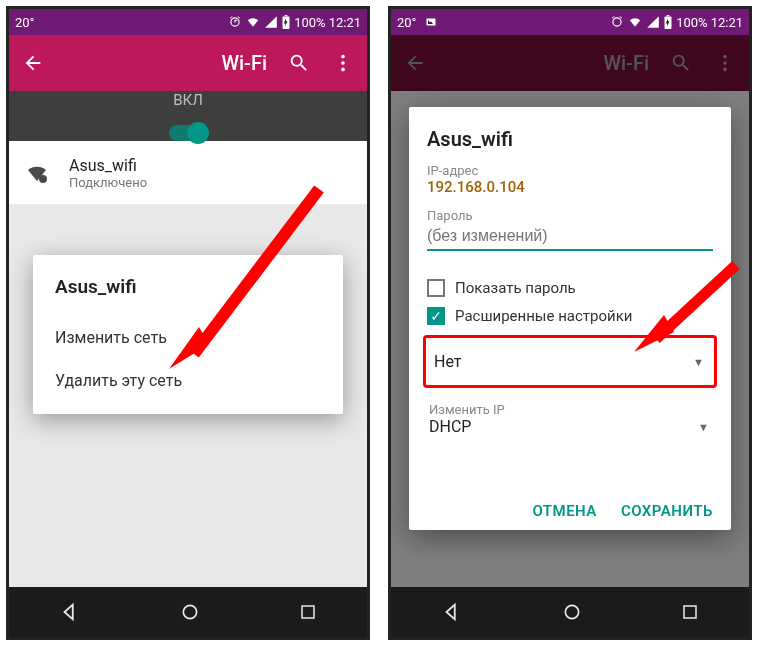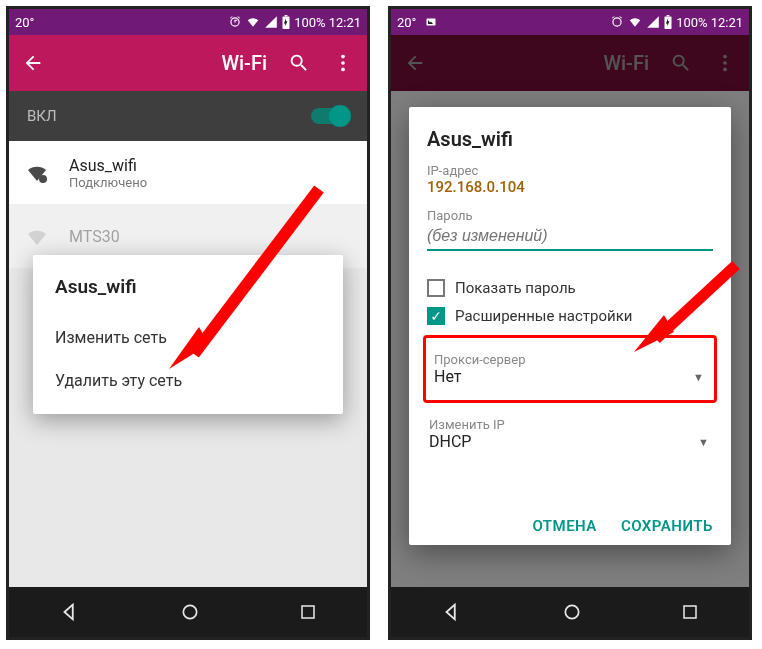--- a/index.html
+++ b/index.html
@@ -46,20 +46,21 @@
   .icon-btn { width: 24px; height: 24px; display:flex;align-items:center;justify-content:center; }
   .toggle-row {
     height: 50px;
     background: #3e3e3e;
     color: #bdbdbd;
     display: flex;
     align-items: center;
     padding: 0 18px;
     font-size: 15px;
     justify-content: space-between;
+    flex-direction: column;
   }
   .switch {
     width: 38px; height: 16px; background: #0f7a6d; border-radius: 8px; position: relative;
   }
   .switch::after {
     content:""; position:absolute; right:-2px; top:-3px; width:22px; height:22px; background:#009688; border-radius:50%;
   }
   .net-row {
     height: 64px; background:#fff; display:flex; align-items:center; padding:0 16px; gap:20px;
     border-bottom: 1px solid #eee;
@@ -99,21 +100,20 @@
     box-shadow: 0 8px 30px rgba(0,0,0,0.4);
     padding: 20px 18px 10px 18px;
   }
   .dialog2 h3 { font-size:20px; font-weight:600; color:#222; margin-bottom:12px; }
   .lbl { font-size:13px; color:#888; }
   .val { font-size:15px; color:#a16207; font-weight:500; margin-bottom:12px; }
   .input-line {
     border:none; border-bottom:2px solid #009688; width:100%; font-size:16px;
     padding:4px 0; color:#1d4ed8; outline:none; margin-bottom:18px;
     background:transparent;
-    font-style:italic;
   }
   .chk-row { display:flex; align-items:center; gap:10px; margin:10px 0; }
   .chk {
     width:18px; height:18px; border:2px solid #777; display:flex;align-items:center;justify-content:center;
   }
   .chk.checked { border-color:#009688; background:#009688; color:#fff; font-size:14px; }
   .chk-label { font-size:15px; color:#333; }
   .dd { padding: 8px 2px; border-bottom:0; position:relative; }
   .dd .lbl { font-size:13px; color:#888; }
   .dd .ddval { font-size:16px; color:#222; }
@@ -200,30 +200,20 @@
           <circle cx="18" cy="18" r="4" fill="#4a4a4a"></circle>
           <rect x="16.5" y="16" width="3" height="3" fill="#4a4a4a"></rect>
         </svg>
     </span>
     <div class="net-text">
       <div class="name">Asus_wifi</div>
       <div class="sub">Подключено</div>
     </div>
   </div>
 
-  <div class="net-row dim-net-row" style="opacity:.35">
-    <span class="wifi-ic">
-      <svg width="24" height="24" viewBox="0 0 24 24" fill="#aaa">
-          <path d="M12 20l9-11a14 14 0 00-18 0z"></path>
-        </svg>
-    </span>
-    <div class="net-text">
-      <div class="name">MTS30</div>
-    </div>
-  </div>
 
   <div class="dialog1">
     <h3>Asus_wifi</h3>
     <div class="menu-item">Изменить сеть</div>
     <div class="menu-item">Удалить эту сеть</div>
   </div>
 
   <svg class="arrow" style="left:140px; top:170px;" width="190" height="200">
     <defs>
       <linearGradient id="rg1">
@@ -330,21 +320,20 @@
       <span class="chk-label">Показать пароль</span>
     </div>
 
     <div class="chk-row">
       <span class="chk checked">✓</span>
       <span class="chk-label">Расширенные настройки</span>
     </div>
 
     <div class="proxy-box">
       <div class="dd">
-        <div class="lbl">Прокси-сервер</div>
         <div class="ddval">Нет</div>
         <span class="caret">▼</span>
       </div>
     </div>
 
     <div class="dd">
       <div class="lbl">Изменить IP</div>
       <div class="ddval">DHCP</div>
       <span class="caret">▼</span>
     </div>

